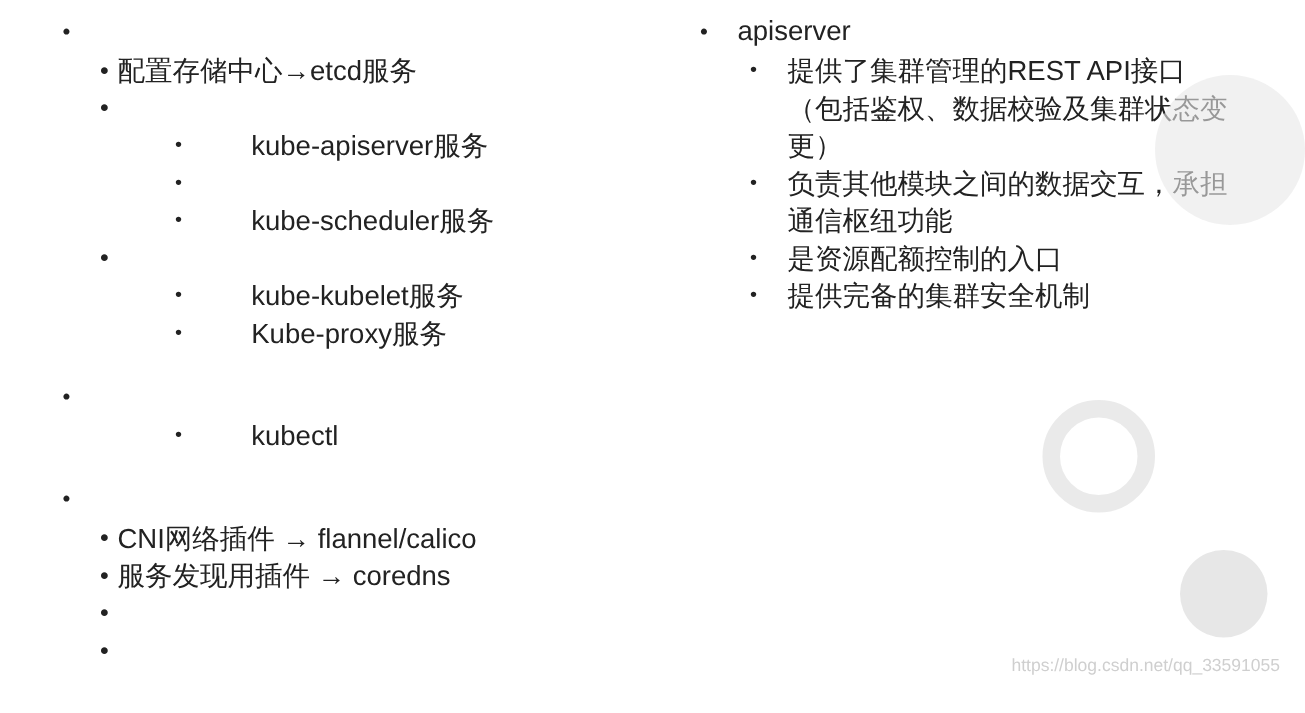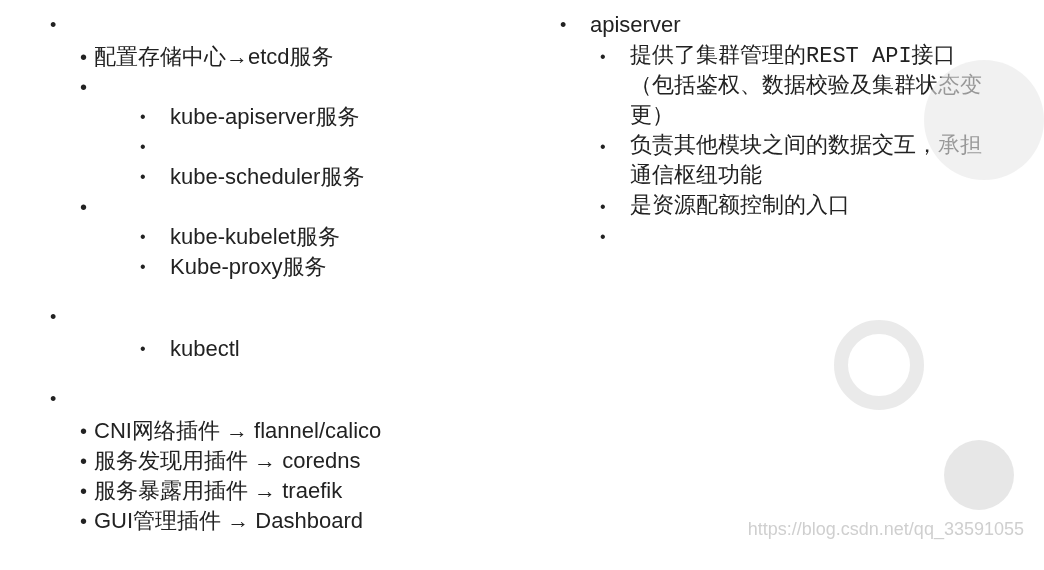--- a/index.html
+++ b/index.html
@@ -56,33 +56,33 @@
       display: flex;
       align-items: flex-start;
       padding-left: 90px;
     }
     .li3 .bul {
       width: 30px;
       flex-shrink: 0;
       font-size: 16px;
       line-height: 30px;
     }
-    .li3 .txt { line-height: 30px; }
+    .li3 .txt { line-height: 30px; margin-left: 31px; }
     .li2r {
       display: flex;
       align-items: flex-start;
       padding-left: 40px;
     }
     .li2r .bul {
       width: 30px;
       flex-shrink: 0;
       font-size: 16px;
       line-height: 30px;
     }
-    .li2r .txt { line-height: 30px; max-width: 360px; font-family: Liberation Mono, monospace; }
+    .li2r .txt { line-height: 30px; max-width: 360px; }
     .gap { height: 20px; }
     .deco1 {
       position: absolute;
       right: 0px;
       top: 60px;
       width: 120px;
       height: 120px;
       border-radius: 50%;
       background: #e8e8e8;
       opacity: 0.6;
@@ -104,21 +104,21 @@
       width: 70px;
       height: 70px;
       border-radius: 50%;
       background: #d7d7d7;
       opacity: 0.6;
     }
     .watermark {
       position: absolute;
       right: 20px;
       bottom: 30px;
-      font-size: 18px;
+      font-size: 14px;
       color: #cfcfcf;
     }
   </style>
 </head>
 <body>
 
 <div class="deco1"></div>
 <div class="deco2"></div>
 <div class="deco3"></div>
 
@@ -177,25 +177,23 @@
     <div class="li2">
       <span class="bul">•</span>
       <span class="txt">CNI网络插件 → flannel/calico</span>
     </div>
     <div class="li2">
       <span class="bul">•</span>
       <span class="txt">服务发现用插件 → coredns</span>
     </div>
     <div class="li2">
       <span class="bul">•</span>
-      <span class="txt">服务暴露用插件 → traefik</span>
-    </div>
-    <div class="li2">
-      <span class="bul">•</span>
-      <span class="txt">GUI管理插件 → Dashboard</span>
+    </div>
+    <div class="li2">
+      <span class="bul">•</span>
     </div>
 
   </div>
 
   <div class="col-right">
 
     <div class="li1">
       <span class="bul">•</span>
       <span class="txt">apiserver</span>
     </div>
@@ -206,19 +204,20 @@
     <div class="li2r">
       <span class="bul">•</span>
       <span class="txt">负责其他模块之间的数据交互，承担通信枢纽功能</span>
     </div>
     <div class="li2r">
       <span class="bul">•</span>
       <span class="txt">是资源配额控制的入口</span>
     </div>
     <div class="li2r">
       <span class="bul">•</span>
+      <span class="txt">提供完备的集群安全机制</span>
     </div>
 
   </div>
 
 </div>
 
 <div class="watermark">https://blog.csdn.net/qq_33591055</div>
 
 </body></html>

